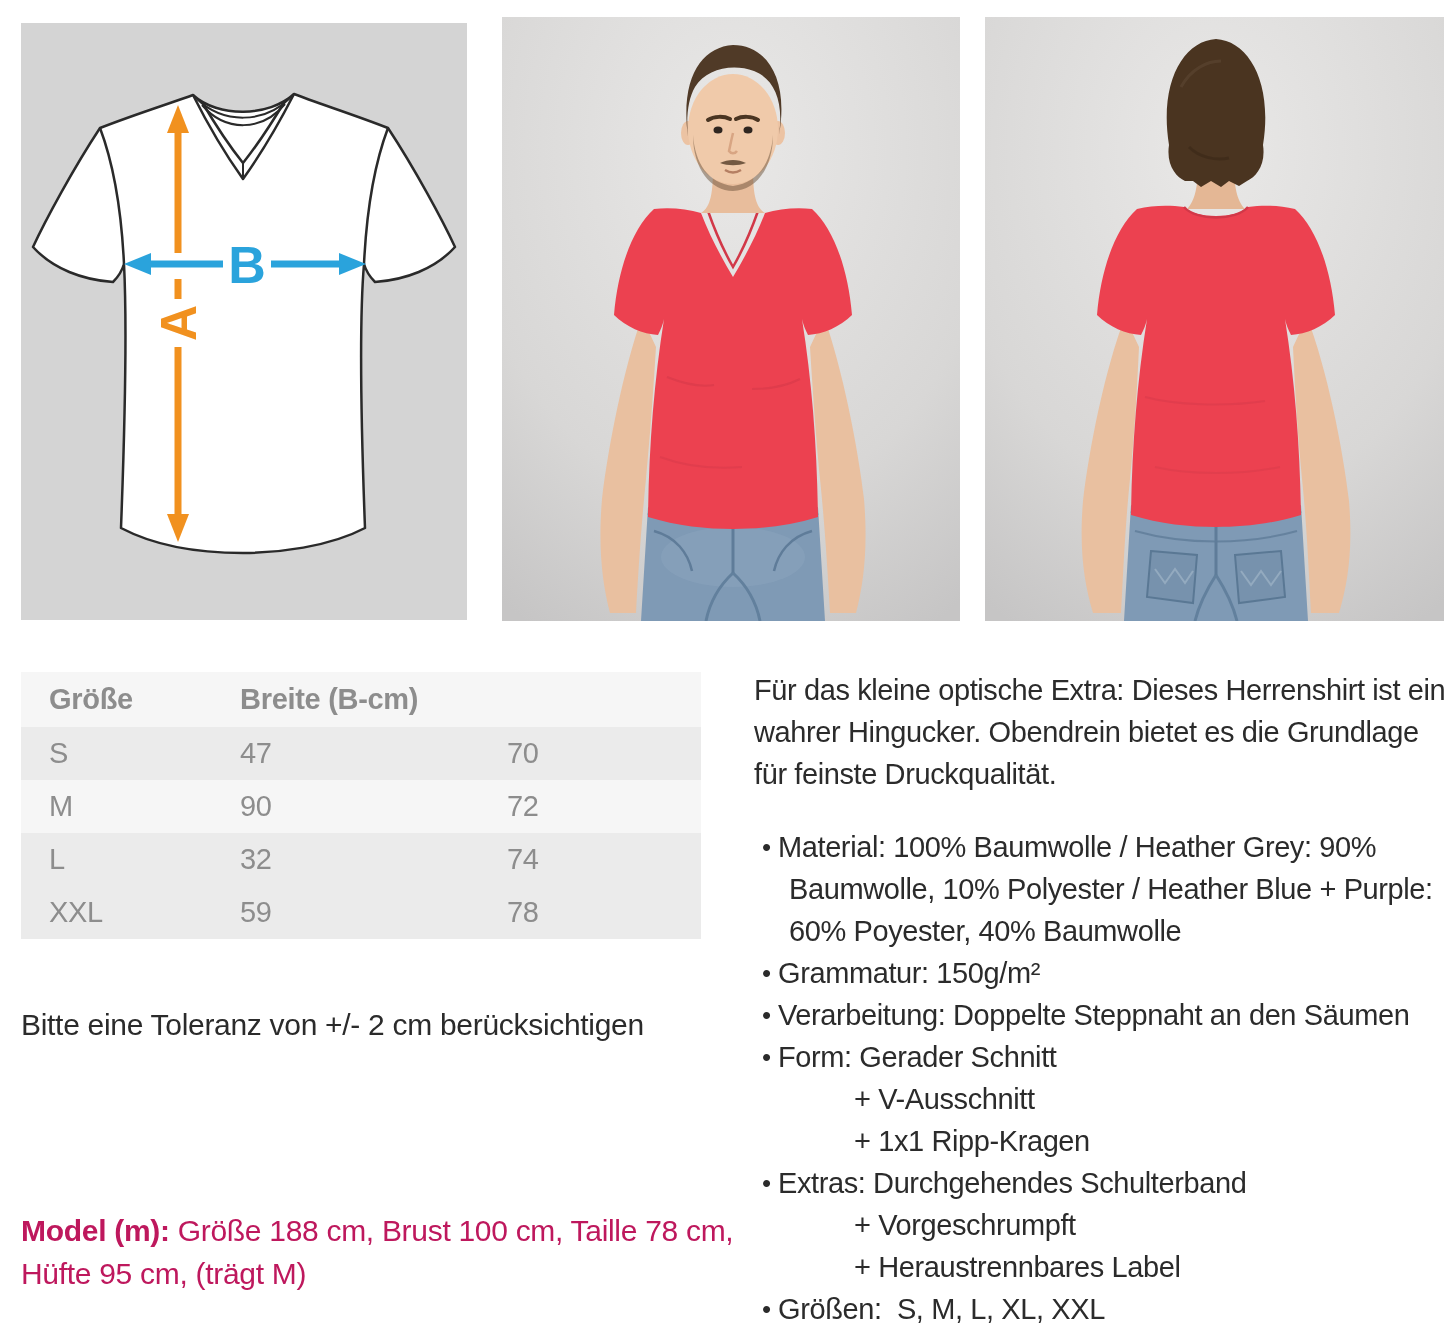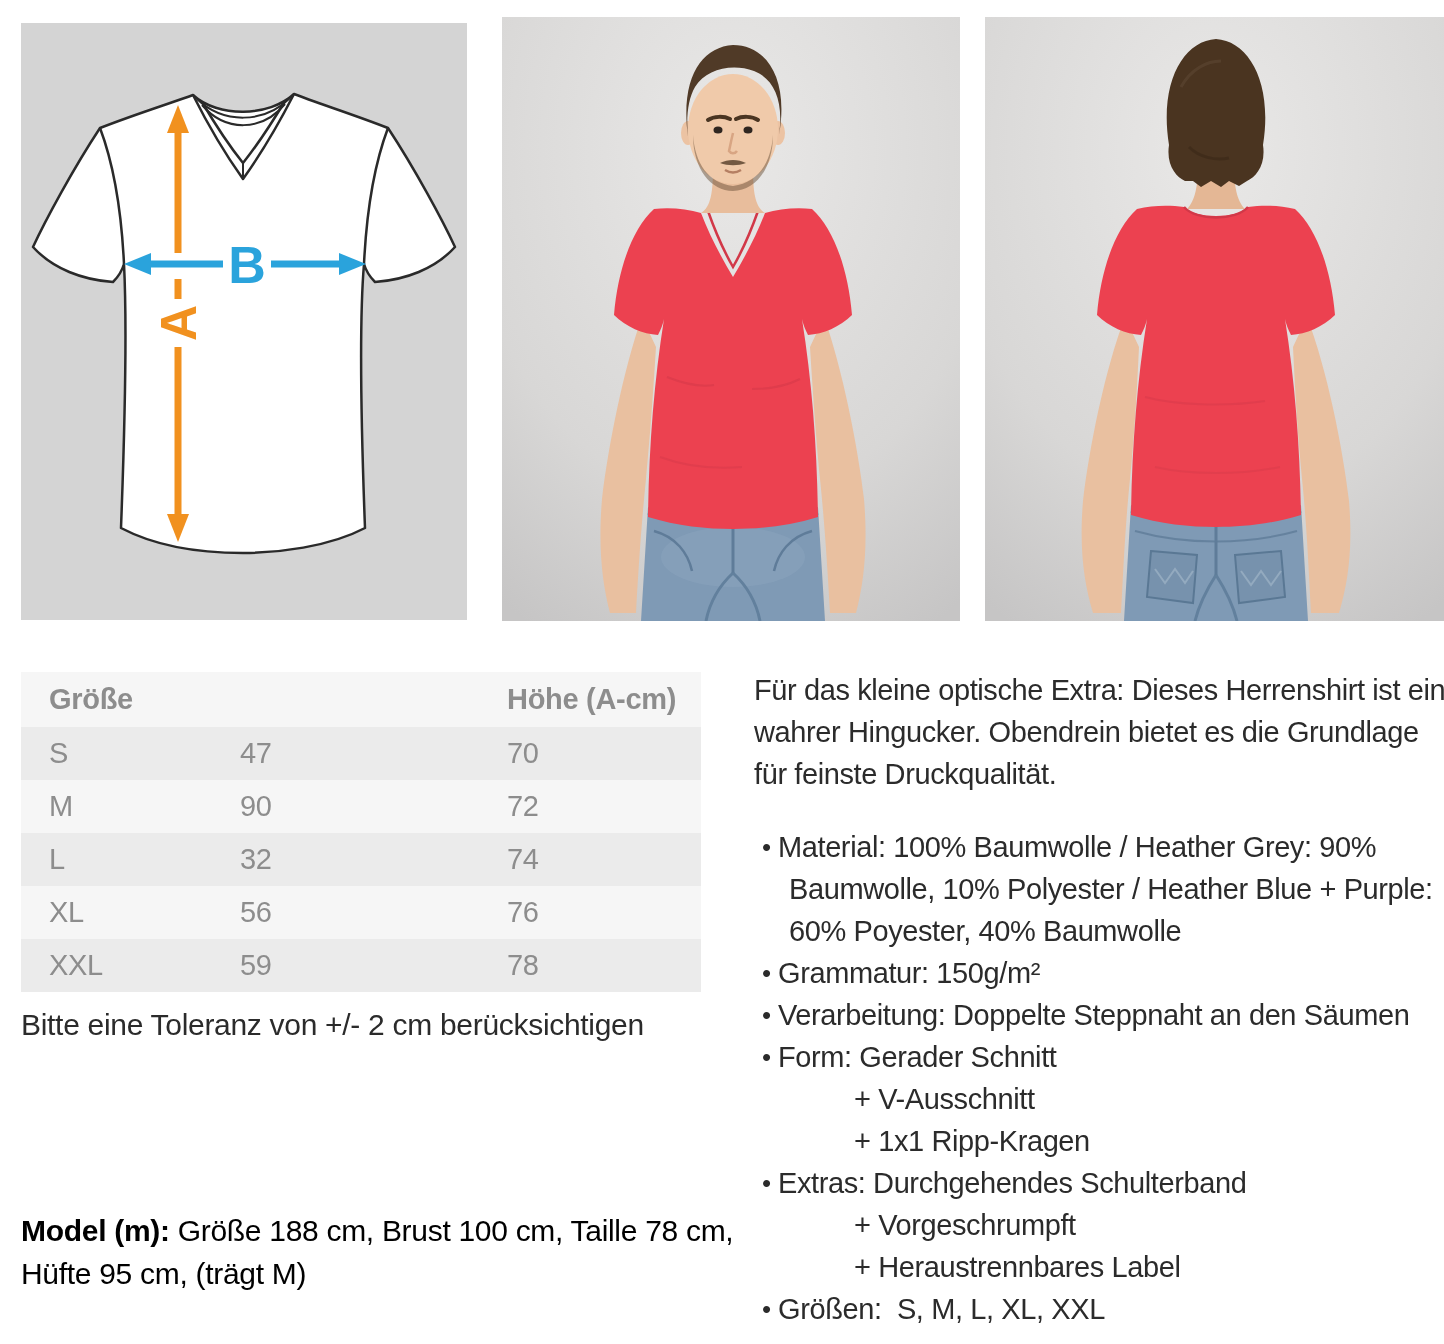--- a/index.html
+++ b/index.html
@@ -22,21 +22,21 @@
   .trow{position:relative;width:680px;height:53px;}
   .trow.head{height:55px;background:#f6f6f6;}
   .trow.odd{background:#ebebeb;}
   .trow.even{background:#f6f6f6;}
   .tcell{position:absolute;top:0;line-height:53px;font-size:29px;color:#8d8d8d;white-space:nowrap;}
   .trow.head .tcell{line-height:55px;font-weight:bold;}
   .c1{left:28px;} .c2{left:219px;} .c3{left:486px;}
 
   
   #tolerance-note{left:21px;top:1004px;width:724px;font-size:30px;line-height:42px;letter-spacing:-0.3px;color:#2b2b2b;}
-  #model-info{left:21px;top:1209px;width:726px;font-size:30px;line-height:43px;letter-spacing:-0.3px;color:#000000;}
+  #model-info{left:21px;top:1209px;width:726px;font-size:30px;line-height:43px;letter-spacing:-0.3px;color:#be185d;}
   #model-info b{font-weight:bold;}
 
   
   #right-col{left:754px;top:669px;width:700px;letter-spacing:-0.4px;color:#2b2b2b;}
   #product-intro{font-size:29px;line-height:42px;margin:0 0 31px 0;}
   .item{position:relative;font-size:29px;line-height:42px;white-space:pre-wrap;}
   .item.bullet{padding-left:35px;text-indent:-11px;}
   .item.bullet::before{content:"\2022";position:absolute;left:8px;top:0;text-indent:0;font-size:26px;color:#2b2b2b;}
   .item.plus{padding-left:100px;}
 </style>
@@ -215,41 +215,36 @@
                C 191,160 181,148 184,128 Z" fill="#4a3420"></path>
       <path d="M 196,70 C 206,52 222,44 236,44" stroke="#5d4733" stroke-width="3" fill="none" opacity="0.6"></path>
       <path d="M 204,130 C 214,140 230,144 244,141" stroke="#3a2817" stroke-width="3" fill="none" opacity="0.6"></path>
     </g>
   </svg>
 </div>
 
 <div class="abs" id="size-table">
   <div class="trow head">
     <span class="tcell c1">Größe</span>
-    <span class="tcell c3">Höhe (A-cm)</span>
+    <span class="tcell c2">Breite (B-cm)</span>
   </div>
   <div class="trow odd">
     <span class="tcell c1">S</span>
     <span class="tcell c2">47</span>
     <span class="tcell c3">70</span>
   </div>
   <div class="trow even">
     <span class="tcell c1">M</span>
     <span class="tcell c2">90</span>
     <span class="tcell c3">72</span>
   </div>
   <div class="trow odd">
     <span class="tcell c1">L</span>
     <span class="tcell c2">32</span>
     <span class="tcell c3">74</span>
-  </div>
-  <div class="trow even">
-    <span class="tcell c1">XL</span>
-    <span class="tcell c2">56</span>
-    <span class="tcell c3">76</span>
   </div>
   <div class="trow odd">
     <span class="tcell c1">XXL</span>
     <span class="tcell c2">59</span>
     <span class="tcell c3">78</span>
   </div>
 </div>
 
 <div class="abs" id="tolerance-note">Bitte eine Toleranz von +/- 2 cm berücksichtigen</div>
 

